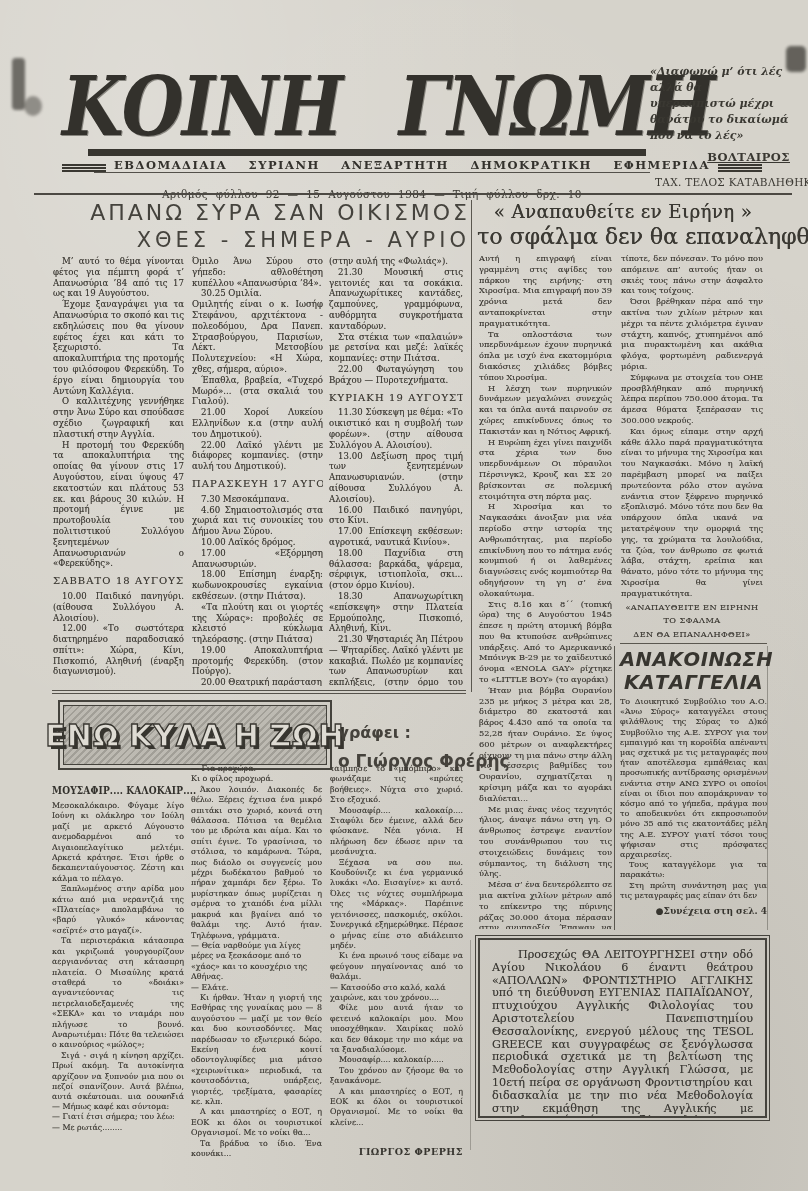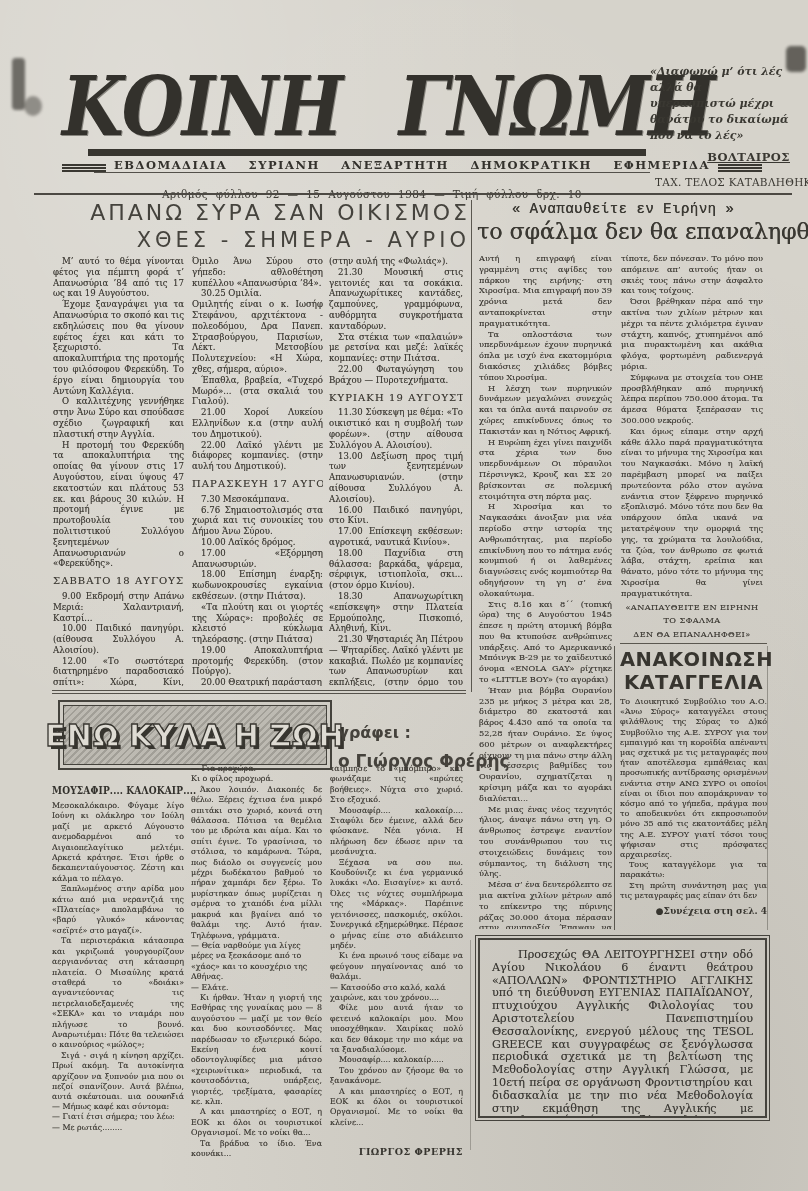--- a/index.html
+++ b/index.html
@@ -36,36 +36,36 @@
   
   .vrule{position:absolute;width:1px;background:#5a574f;}
   .hrule{position:absolute;height:1px;background:#5a574f;}
   .hrule.double{height:4px;background:linear-gradient(180deg,#55524b 0 1px,transparent 1px 3px,#55524b 3px 4px);}
   
   .lead-headline{position:absolute;left:38px;top:200px;width:432px;text-align:right;
     font-family:"DejaVu Sans", sans-serif;font-weight:400;color:#45433d;}
   .lead-headline .l1{font-size:22px;letter-spacing:3px;white-space:nowrap;}
   .lead-headline .l2{font-size:21px;letter-spacing:4px;margin-top:3px;white-space:nowrap;}
   .peace-headline{position:absolute;left:477px;top:201px;width:292px;text-align:center;color:#3b3933;}
-  .peace-headline .l1{font-size:14px;letter-spacing:.5px;white-space:nowrap;text-shadow:.3px 0 0 #3b3933;font-family:Liberation Mono, monospace;}
+  .peace-headline .l1{font-size:18px;letter-spacing:.5px;white-space:nowrap;text-shadow:.3px 0 0 #3b3933;}
   .peace-headline .l2{font-size:22px;margin-top:2px;white-space:nowrap;text-shadow:.3px 0 0 #3b3933;}
   
   .col{position:absolute;overflow:hidden;text-align:justify;color:#3e3b35;
     text-shadow:0 0 .35px rgba(62,59,53,.55);}
   .lead-col{font-size:8.6px;line-height:10.8px;}
   .tight-col{font-size:8.2px;line-height:10.8px;}
   .life-col{font-size:7.9px;line-height:10.4px;}
   .para{margin:0;text-indent:9px;}
   .s-h{text-indent:0;font-size:1.16em;letter-spacing:1.1px;margin:7px 0 4px;text-align:left;white-space:nowrap;}
   .s-d{text-indent:0;text-align:left;}
   .s-c{text-indent:0;text-align:center;letter-spacing:.4px;margin-top:3px;}
   .s-f{text-indent:0;}
   
   .ann-title{position:absolute;left:620px;top:648px;width:147px;text-align:center;
-    font-family:"DejaVu Sans", sans-serif;font-weight:700;font-size:19.5px;line-height:23px;color:#37352f;letter-spacing:.5px;}
+    font-family:"DejaVu Sans", sans-serif;font-weight:700;font-size:19.5px;line-height:23px;color:#37352f;letter-spacing:.5px;font-style:italic;}
   .ann-text{left:620px;top:697px;width:147px;height:206px;font-size:8px;line-height:10.2px;}
   .ann-cont{position:absolute;left:620px;top:906px;width:147px;text-align:right;font-weight:bold;font-size:9px;color:#37352f;}
   
   .banner{position:absolute;left:58px;top:700px;width:274px;height:70px;
     border:2px solid #44423c;padding:3px;box-sizing:border-box;background:#d0cdc5;}
   .banner-inner{width:100%;height:100%;border:1px solid #44423c;box-sizing:border-box;
     display:flex;align-items:center;justify-content:center;
     background:
       repeating-linear-gradient(135deg, rgba(72,70,63,.28) 0 2px, rgba(72,70,63,.06) 2px 5px),
       #c4c1b9;}
@@ -122,34 +122,33 @@
   <div class="lead-headline">
     <div class="l1">ΑΠΑΝΩ ΣΥΡΑ ΣΑΝ ΟΙΚΙΣΜΟΣ</div>
     <div class="l2">ΧΘΕΣ - ΣΗΜΕΡΑ - ΑΥΡΙΟ</div>
   </div>
   <div class="col lead-col" style="left:53px;top:256px;width:131px;height:430px;">
       <p class="para">Μ’ αυτό το θέμα γίνονται φέτος για πέμπτη φορά τ’ Απανωσύρια ’84 από τις 17 ως και 19 Αυγούστου.</p>
       <p class="para">Έχομε ξαναγράψει για τα Απανωσύρια το σκοπό και τις εκδηλώσεις που θα γίνουν εφέτος έχει και κάτι το ξεχωριστό. Τα αποκαλυπτήρια της προτομής του φιλόσοφου Φερεκύδη. Το έργο είναι δημιουργία του Αντώνη Καλλέγια.</p>
       <p class="para">Ο καλλιτέχνης γεννήθηκε στην Άνω Σύρο και σπούδασε σχέδιο ζωγραφική και πλαστική στην Αγγλία.</p>
       <p class="para">Η προτομή του Φερεκύδη τα αποκαλυπτήρια της οποίας θα γίνουν στις 17 Αυγούστου, είναι ύψους 47 εκατοστών και πλάτους 53 εκ. και βάρους 30 κιλών. Η προτομή έγινε με πρωτοβουλία του πολιτιστικού Συλλόγου ξενητεμένων Απανωσυριανών ο «Φερεκύδης».</p>
       <p class="para s-h">ΣΑΒΒΑΤΟ 18 ΑΥΓΟΥΣΤΟΥ</p>
-      <p class="para">9.00 Εκδρομή στην Απάνω Μεριά: Χαλαντριανή, Καστρί...</p>
       <p class="para">10.00 Παιδικό πανηγύρι. (αίθουσα Συλλόγου Α. Αλοισίου).</p>
       <p class="para">12.00 «Το σωστότερα διατηρημένο παραδοσιακό σπίτι»: Χώρα, Κίνι, Πισκοπιό, Αληθινή (έναρξη διαγωνισμού).</p>
     </div>
   <div class="col lead-col" style="left:192px;top:256px;width:131px;height:430px;">
       <p class="para s-f">Όμιλο Άνω Σύρου στο γήπεδο: αθλοθέτηση κυπέλλου «Απανωσύρια ’84».</p>
       <p class="para">30.25 Ομιλία.</p>
       <p class="para s-f">Ομιλητής είναι ο κ. Ιωσήφ Στεφάνου, αρχιτέκτονα - πολεοδόμου, Δρα Πανεπ. Στρασβούργου, Παρισίων, Λέκτ. Μετσοβίου Πολυτεχνείου: «Η Χώρα, χθες, σήμερα, αύριο».</p>
       <p class="para">Έπαθλα, βραβεία, «Τυχερό Μωρό»... (στα σκαλιά του Γιαλού).</p>
       <p class="para">21.00 Χοροί Λυκείου Ελληνίδων κ.α (στην αυλή του Δημοτικού).</p>
       <p class="para">22.00 Λαϊκό γλέντι με διάφορες κομπανίες. (στην αυλή του Δημοτικού).</p>
       <p class="para s-h">ΠΑΡΑΣΚΕΥΗ 17 ΑΥΓΟΥΣΤΟΥ</p>
       <p class="para">7.30 Μεσοκάμπανα.</p>
-      <p class="para">6.76 Σημαιοστολισμός στα χωριά και τις συνοικίες του Δήμου Άνω Σύρου.</p>
+      <p class="para">4.60 Σημαιοστολισμός στα χωριά και τις συνοικίες του Δήμου Άνω Σύρου.</p>
       <p class="para">10.00 Λαϊκός δρόμος.</p>
       <p class="para">17.00 «Εξόρμηση Απανωσυριών.</p>
       <p class="para">18.00 Επίσημη έναρξη: κωδωνοκρουσίες εγκαίνια εκθέσεων. (στην Πιάτσα).</p>
       <p class="para">«Τα πλούτη και οι γιορτές της Χώρας»: προβολές σε κλειστό κύκλωμα τηλεόρασης. (στην Πιάτσα)</p>
       <p class="para">19.00 Αποκαλυπτήρια προτομής Φερεκύδη. (στον Πούργο).</p>
       <p class="para">20.00 Θεατρική παράσταση</p>
     </div>
   <div class="col lead-col" style="left:329px;top:256px;width:134px;height:430px;">
       <p class="para s-f">(στην αυλή της «Φωλιάς»).</p>
       <p class="para">21.30 Μουσική στις γειτονιές και τα σοκάκια. Απανωχωρίτικες καντάδες, ζαμπούνες, γραμμόφωνα, αυθόρμητα συγκροτήματα κανταδόρων.</p>

